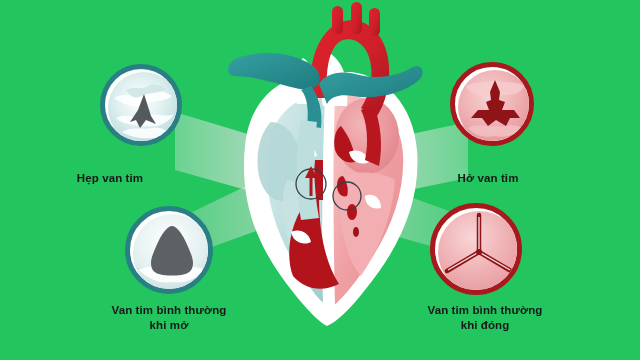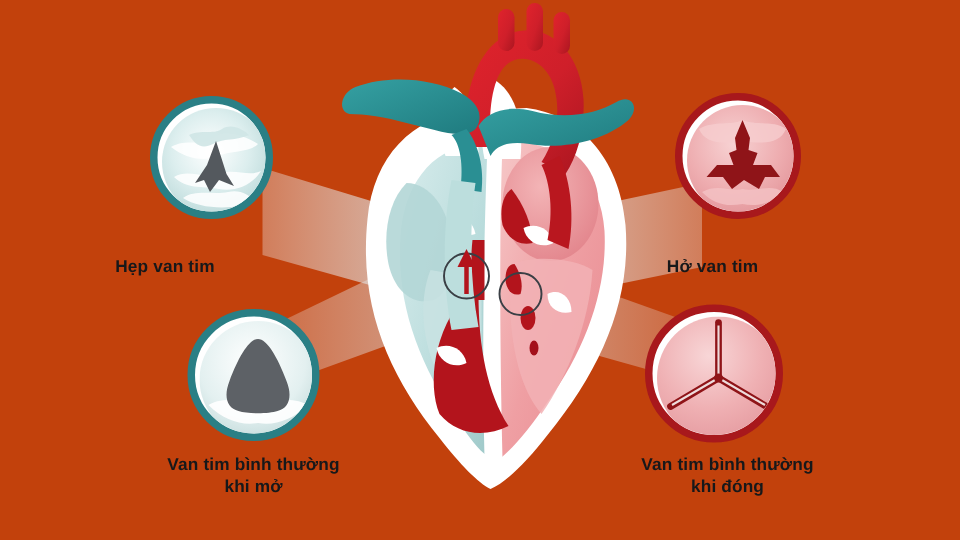--- a/index.html
+++ b/index.html
@@ -7,21 +7,21 @@
     padding: 0;
     background: #ffffff;
   }
   body {
     font-family: "Liberation Sans", sans-serif;
   }
   #stage {
     position: relative;
     width: 640px;
     height: 360px;
-    background: #c2410c;
+    background: #22c55e;
     overflow: hidden;
   }
 
   
   .wedge {
     position: absolute;
     pointer-events: none;
   }
 
   
@@ -251,21 +251,21 @@
                    C62,26 50,26 37,24 C24,26 12,26 8,16 Z" fill="#f6cdce" opacity=".8"></path>
           <path d="M10,58 C20,52 30,58 37,56 C46,58 56,52 64,58
                    C56,66 46,68 37,66 C26,68 18,66 10,58 Z" fill="#f3c1c3" opacity=".85"></path>
 
           <path d="M37,10 L42,22 L41,30 L47,32 L44,40 L56,40 L62,48
                    L52,48 L48,56 L38,50 L30,56 L24,48 L13,48 L20,40
                    L31,40 L28,32 L33,30 L32,22 Z" fill="#8f1418"></path>
         </svg>
       </div>
     </div>
-    <div class="inset-label" style="left:375px;top:171px;">Hở van tim</div>
+    <div class="inset-label" style="left:388px;top:171px;">Hở van tim</div>
   </div>
 
   <div class="inset">
     <div class="inset-circle ring-teal" style="left:125px;top:206px;width:88px;height:88px;">
       <div class="inner">
         <svg width="78" height="78" viewBox="0 0 78 78">
           <defs>
             <radialGradient id="palesG" cx="45%" cy="35%" r="70%">
               <stop offset="0%" stop-color="#ffffff"></stop>
               <stop offset="65%" stop-color="#e3f0f0"></stop>

